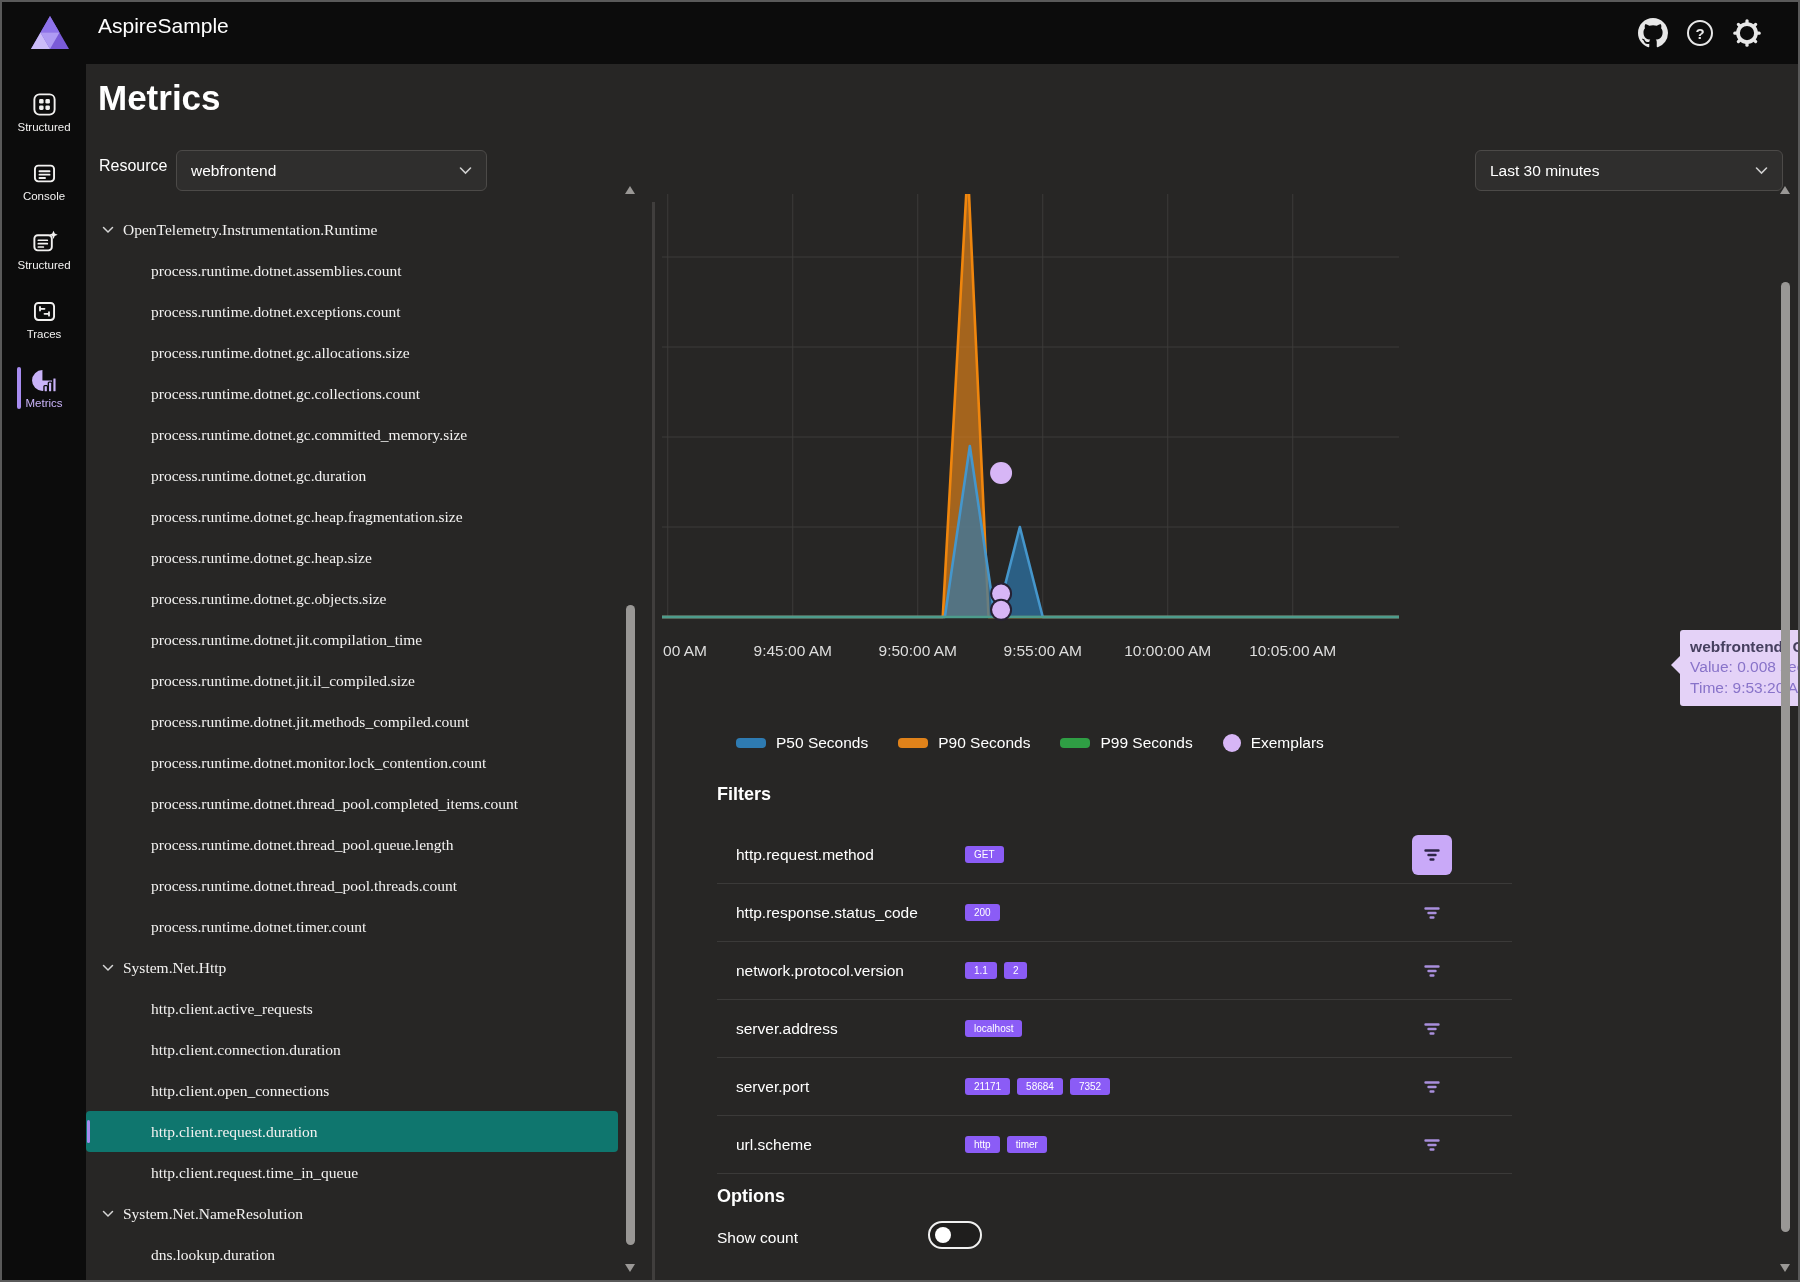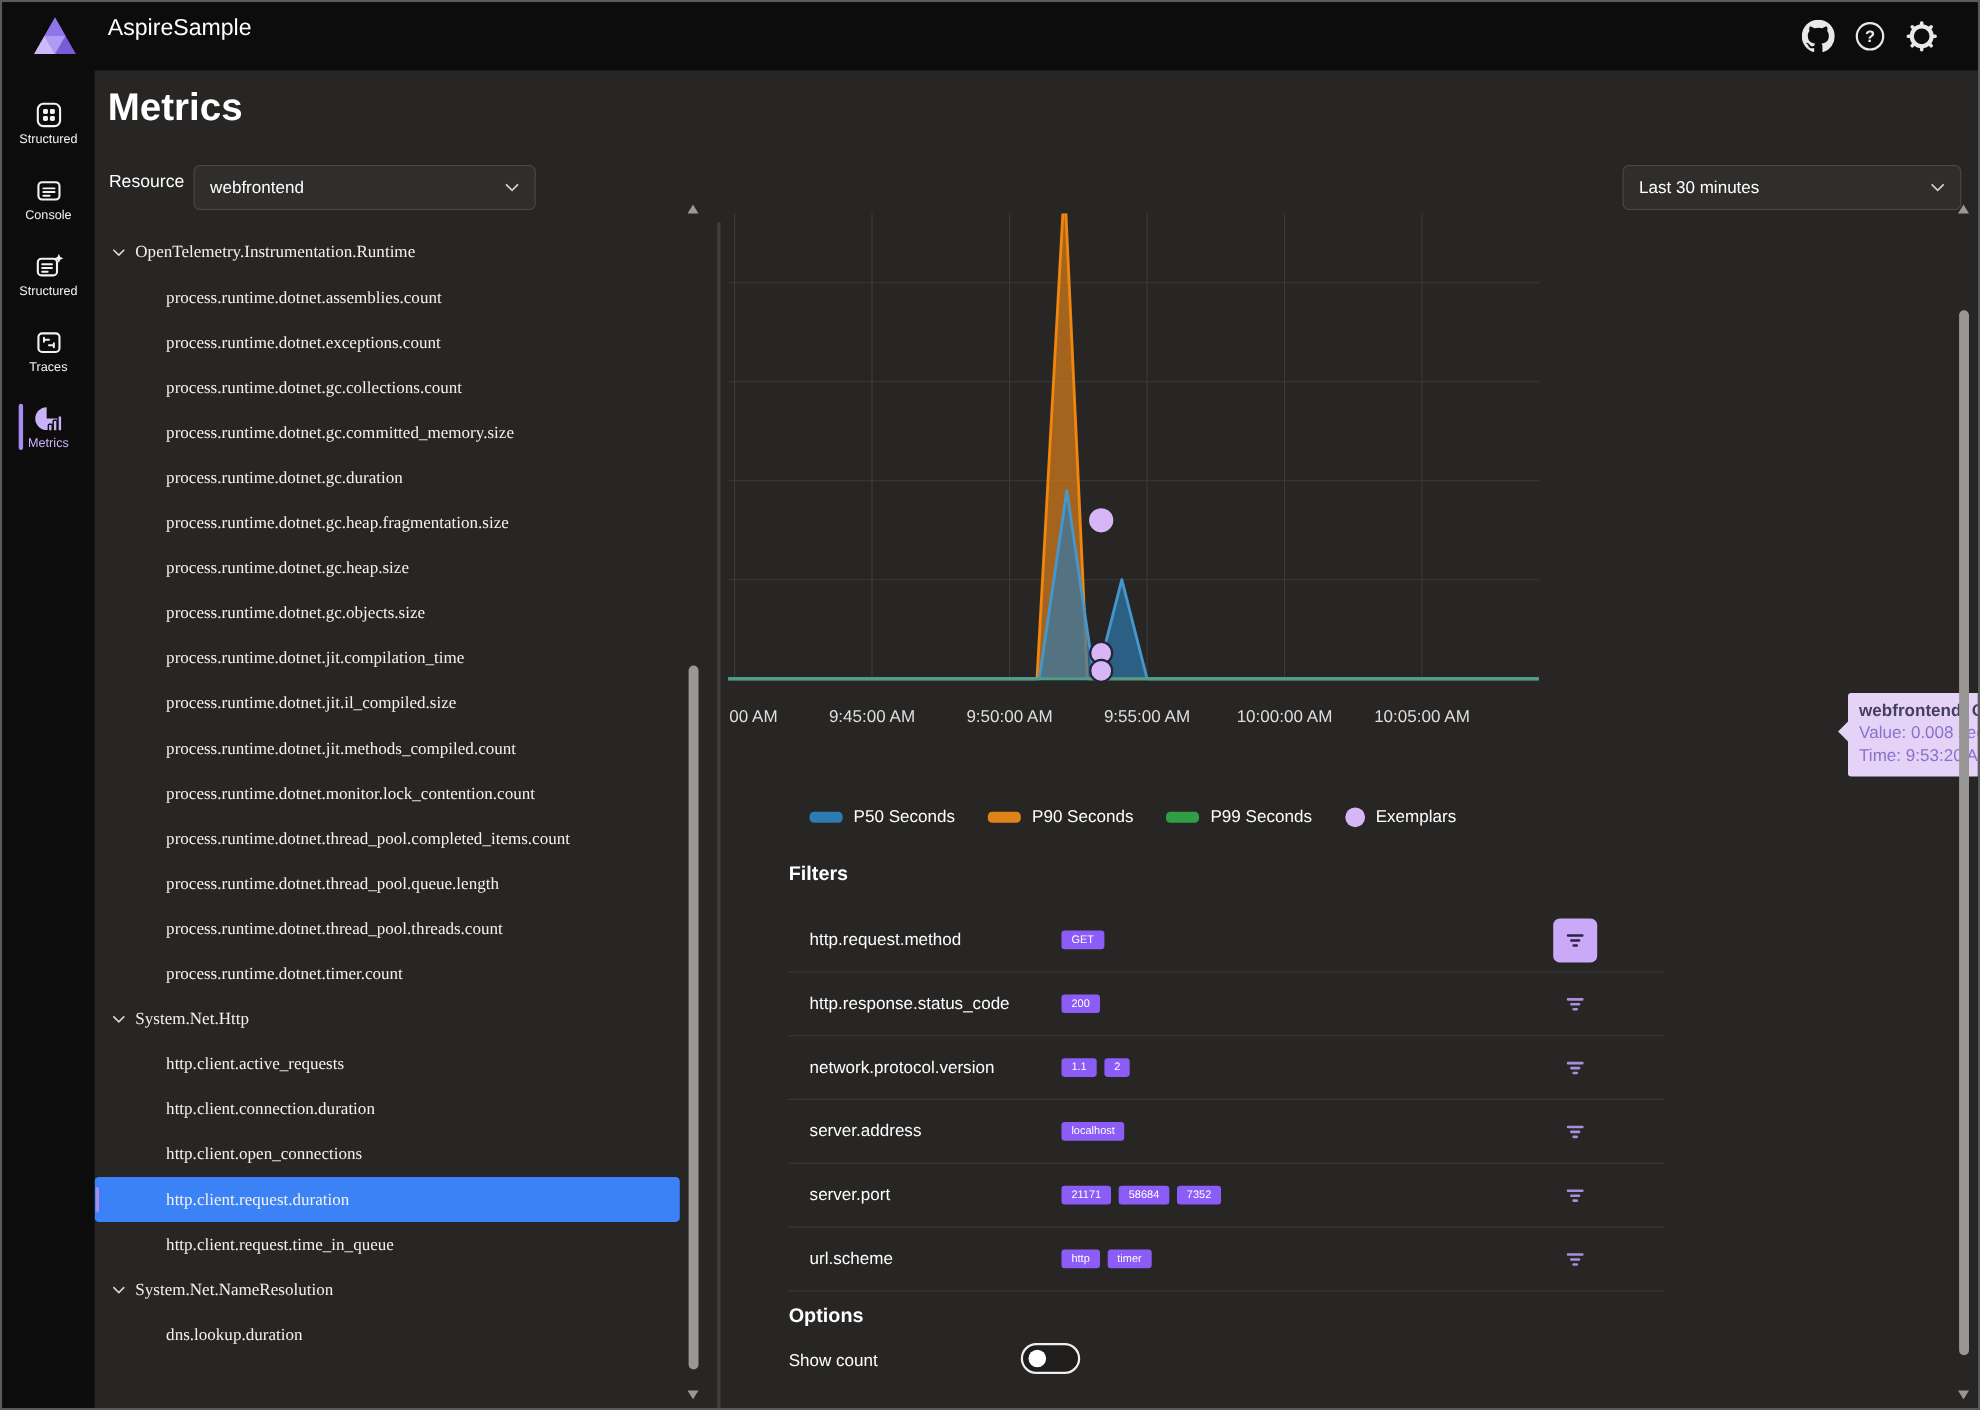--- a/index.html
+++ b/index.html
@@ -29,21 +29,21 @@
   .select-box .sel-text{flex:1;}
   .resource-select{left:90px;top:86px;width:311px;}
   .time-select{left:1389px;top:86px;width:308px;}
 
   
   .tree{position:absolute;left:0;top:138px;width:538px;bottom:0;padding-top:7px;overflow:hidden;}
   .tree-row{position:relative;height:41px;display:flex;align-items:center;color:#f3f2f1;font-size:15.5px;cursor:pointer;margin-right:6px;border-radius:4px;font-family:Liberation Serif, serif;}
   .tree-row.group{padding-left:16px;}
   .tree-row.group .glabel{margin-left:9px;}
   .tree-row.leaf{padding-left:65px;}
-  .tree-row.selected{background:#3b82f6;}
+  .tree-row.selected{background:#0f766e;}
   .tree-row.selected::before{content:"";position:absolute;left:1px;top:9px;width:3px;height:23px;background:#a78cf0;border-radius:2px;}
 
   .splitter{position:absolute;left:566px;top:138px;width:3px;bottom:0;background:#403e3d;}
 
   
   .sb{position:absolute;width:13px;}
   .sb .thumb{position:absolute;left:2px;width:9px;background:#98item96;background:#999795;border-radius:5px;}
   .sb .arrow{position:absolute;left:1px;width:0;height:0;border-left:5.5px solid transparent;border-right:5.5px solid transparent;cursor:pointer;}
   .sb .arrow.up{border-bottom:8px solid #9a9896;}
   .sb .arrow.down{border-top:8px solid #9a9896;}
@@ -190,20 +190,23 @@
           </svg>
           <span class="glabel">OpenTelemetry.Instrumentation.Runtime</span>
         </div>
         <div class="tree-row leaf">
           <span>process.runtime.dotnet.assemblies.count</span>
         </div>
         <div class="tree-row leaf">
           <span>process.runtime.dotnet.exceptions.count</span>
         </div>
         <div class="tree-row leaf">
+          <span>process.runtime.dotnet.gc.allocations.size</span>
+        </div>
+        <div class="tree-row leaf">
           <span>process.runtime.dotnet.gc.collections.count</span>
         </div>
         <div class="tree-row leaf">
           <span>process.runtime.dotnet.gc.committed_memory.size</span>
         </div>
         <div class="tree-row leaf">
           <span>process.runtime.dotnet.gc.duration</span>
         </div>
         <div class="tree-row leaf">
           <span>process.runtime.dotnet.gc.heap.fragmentation.size</span>

